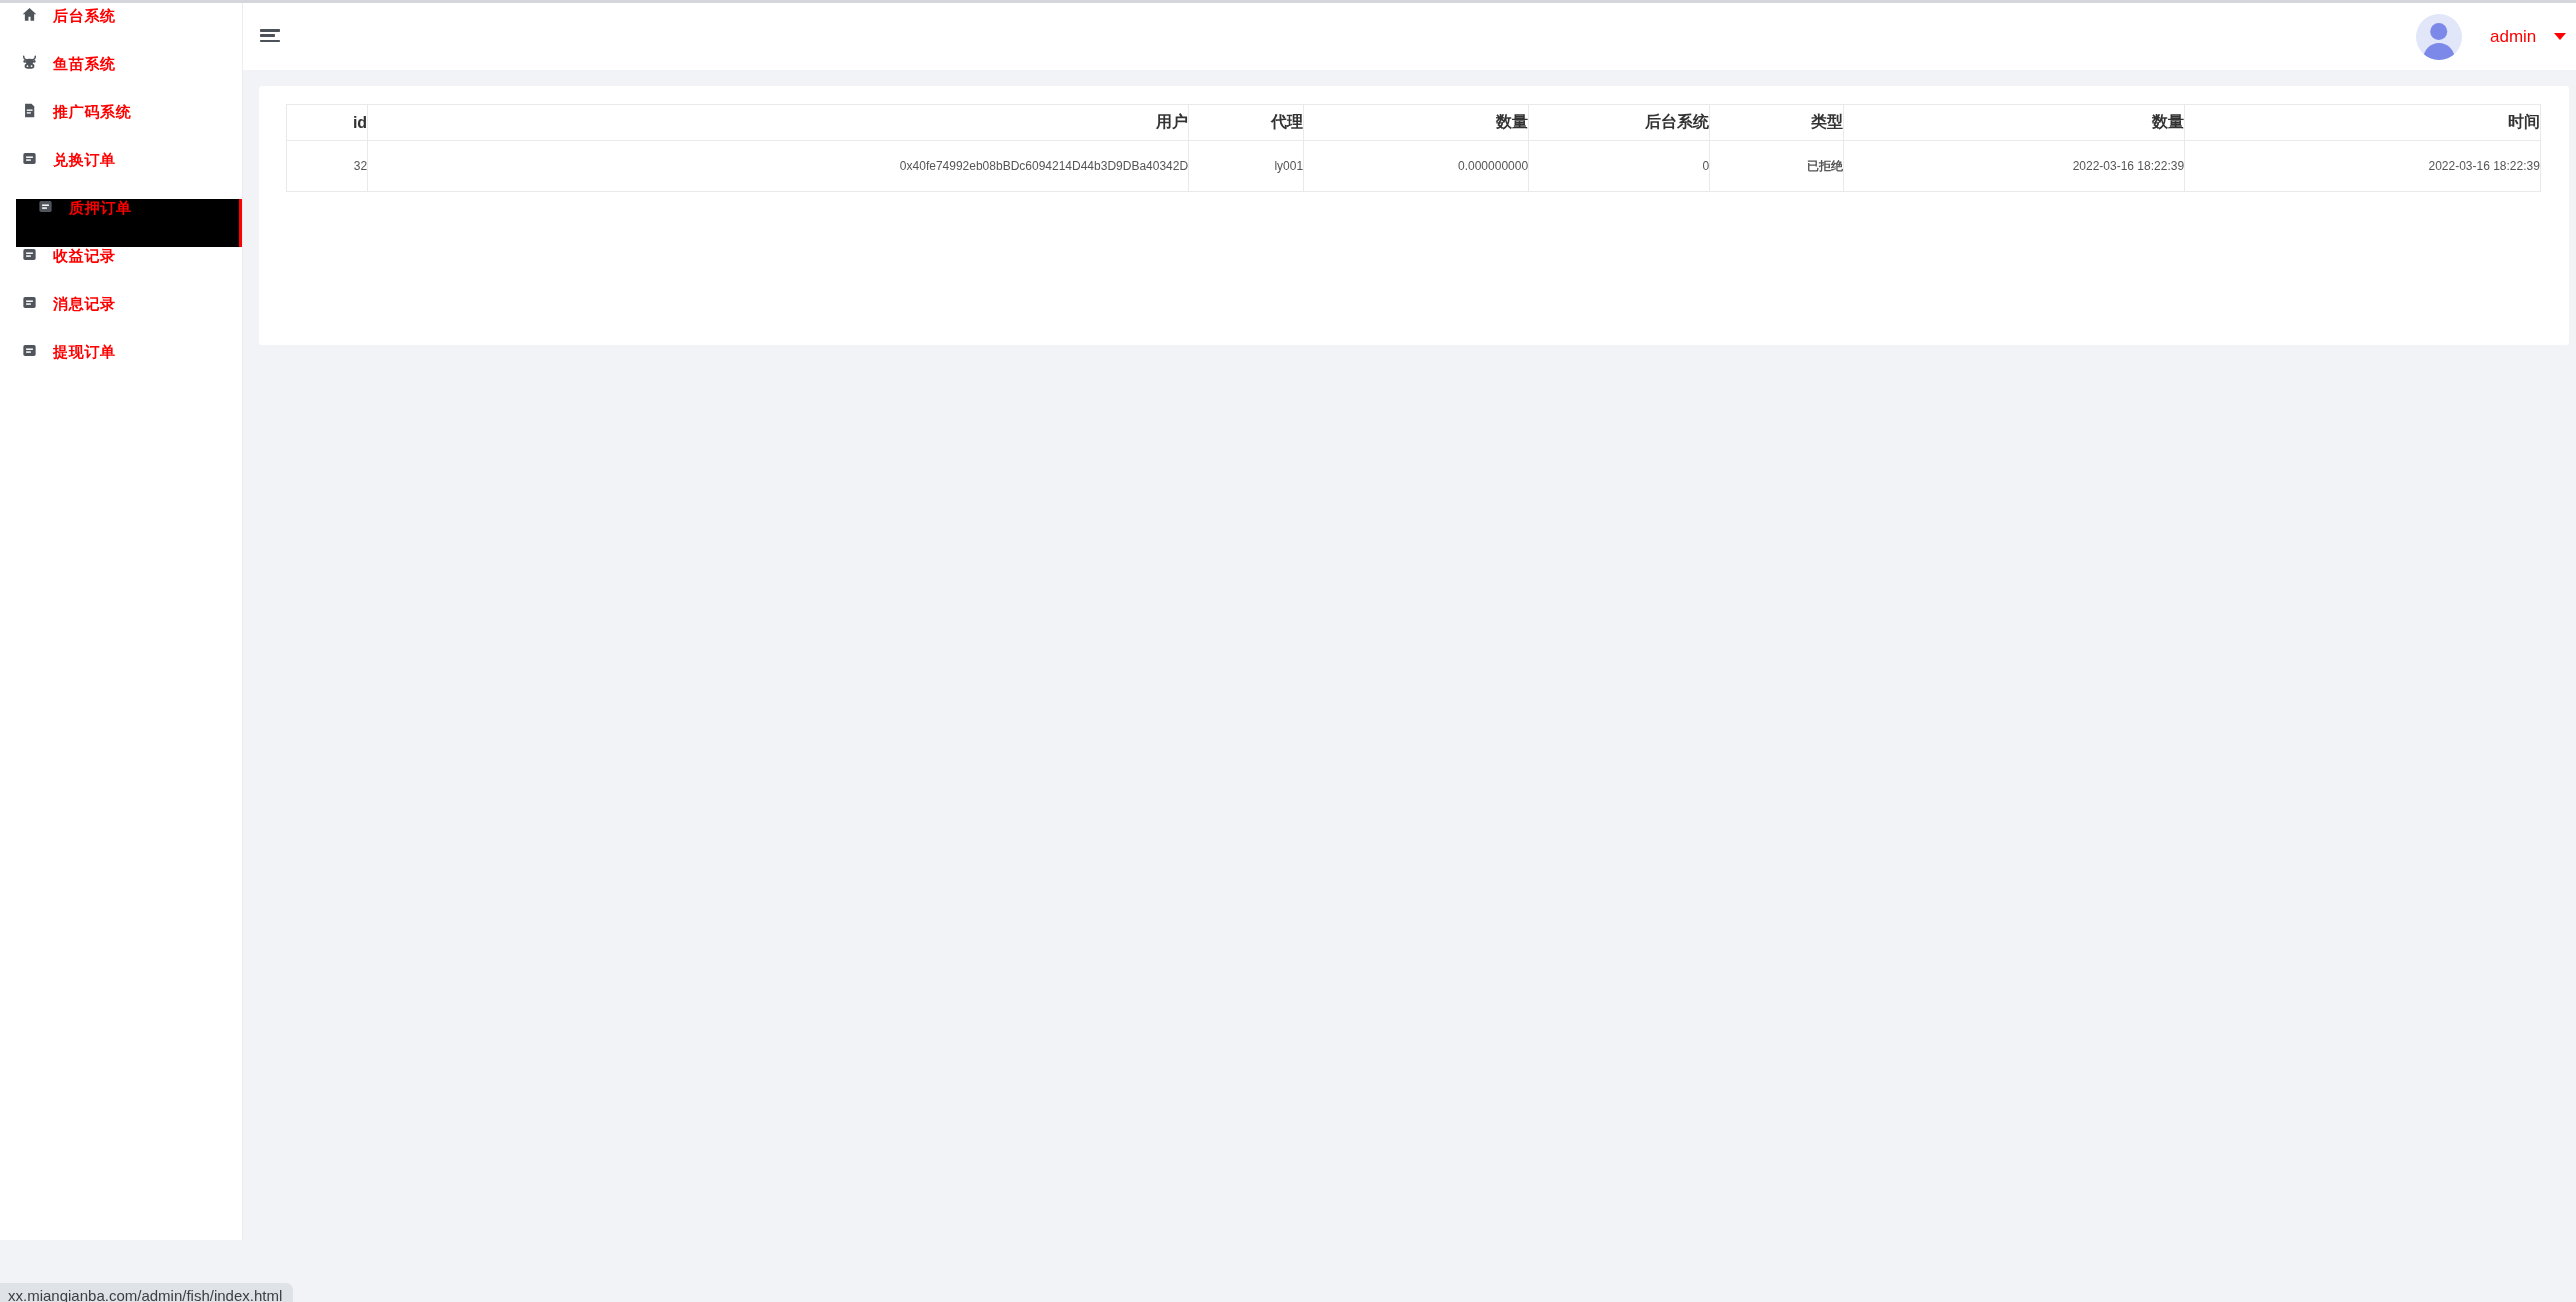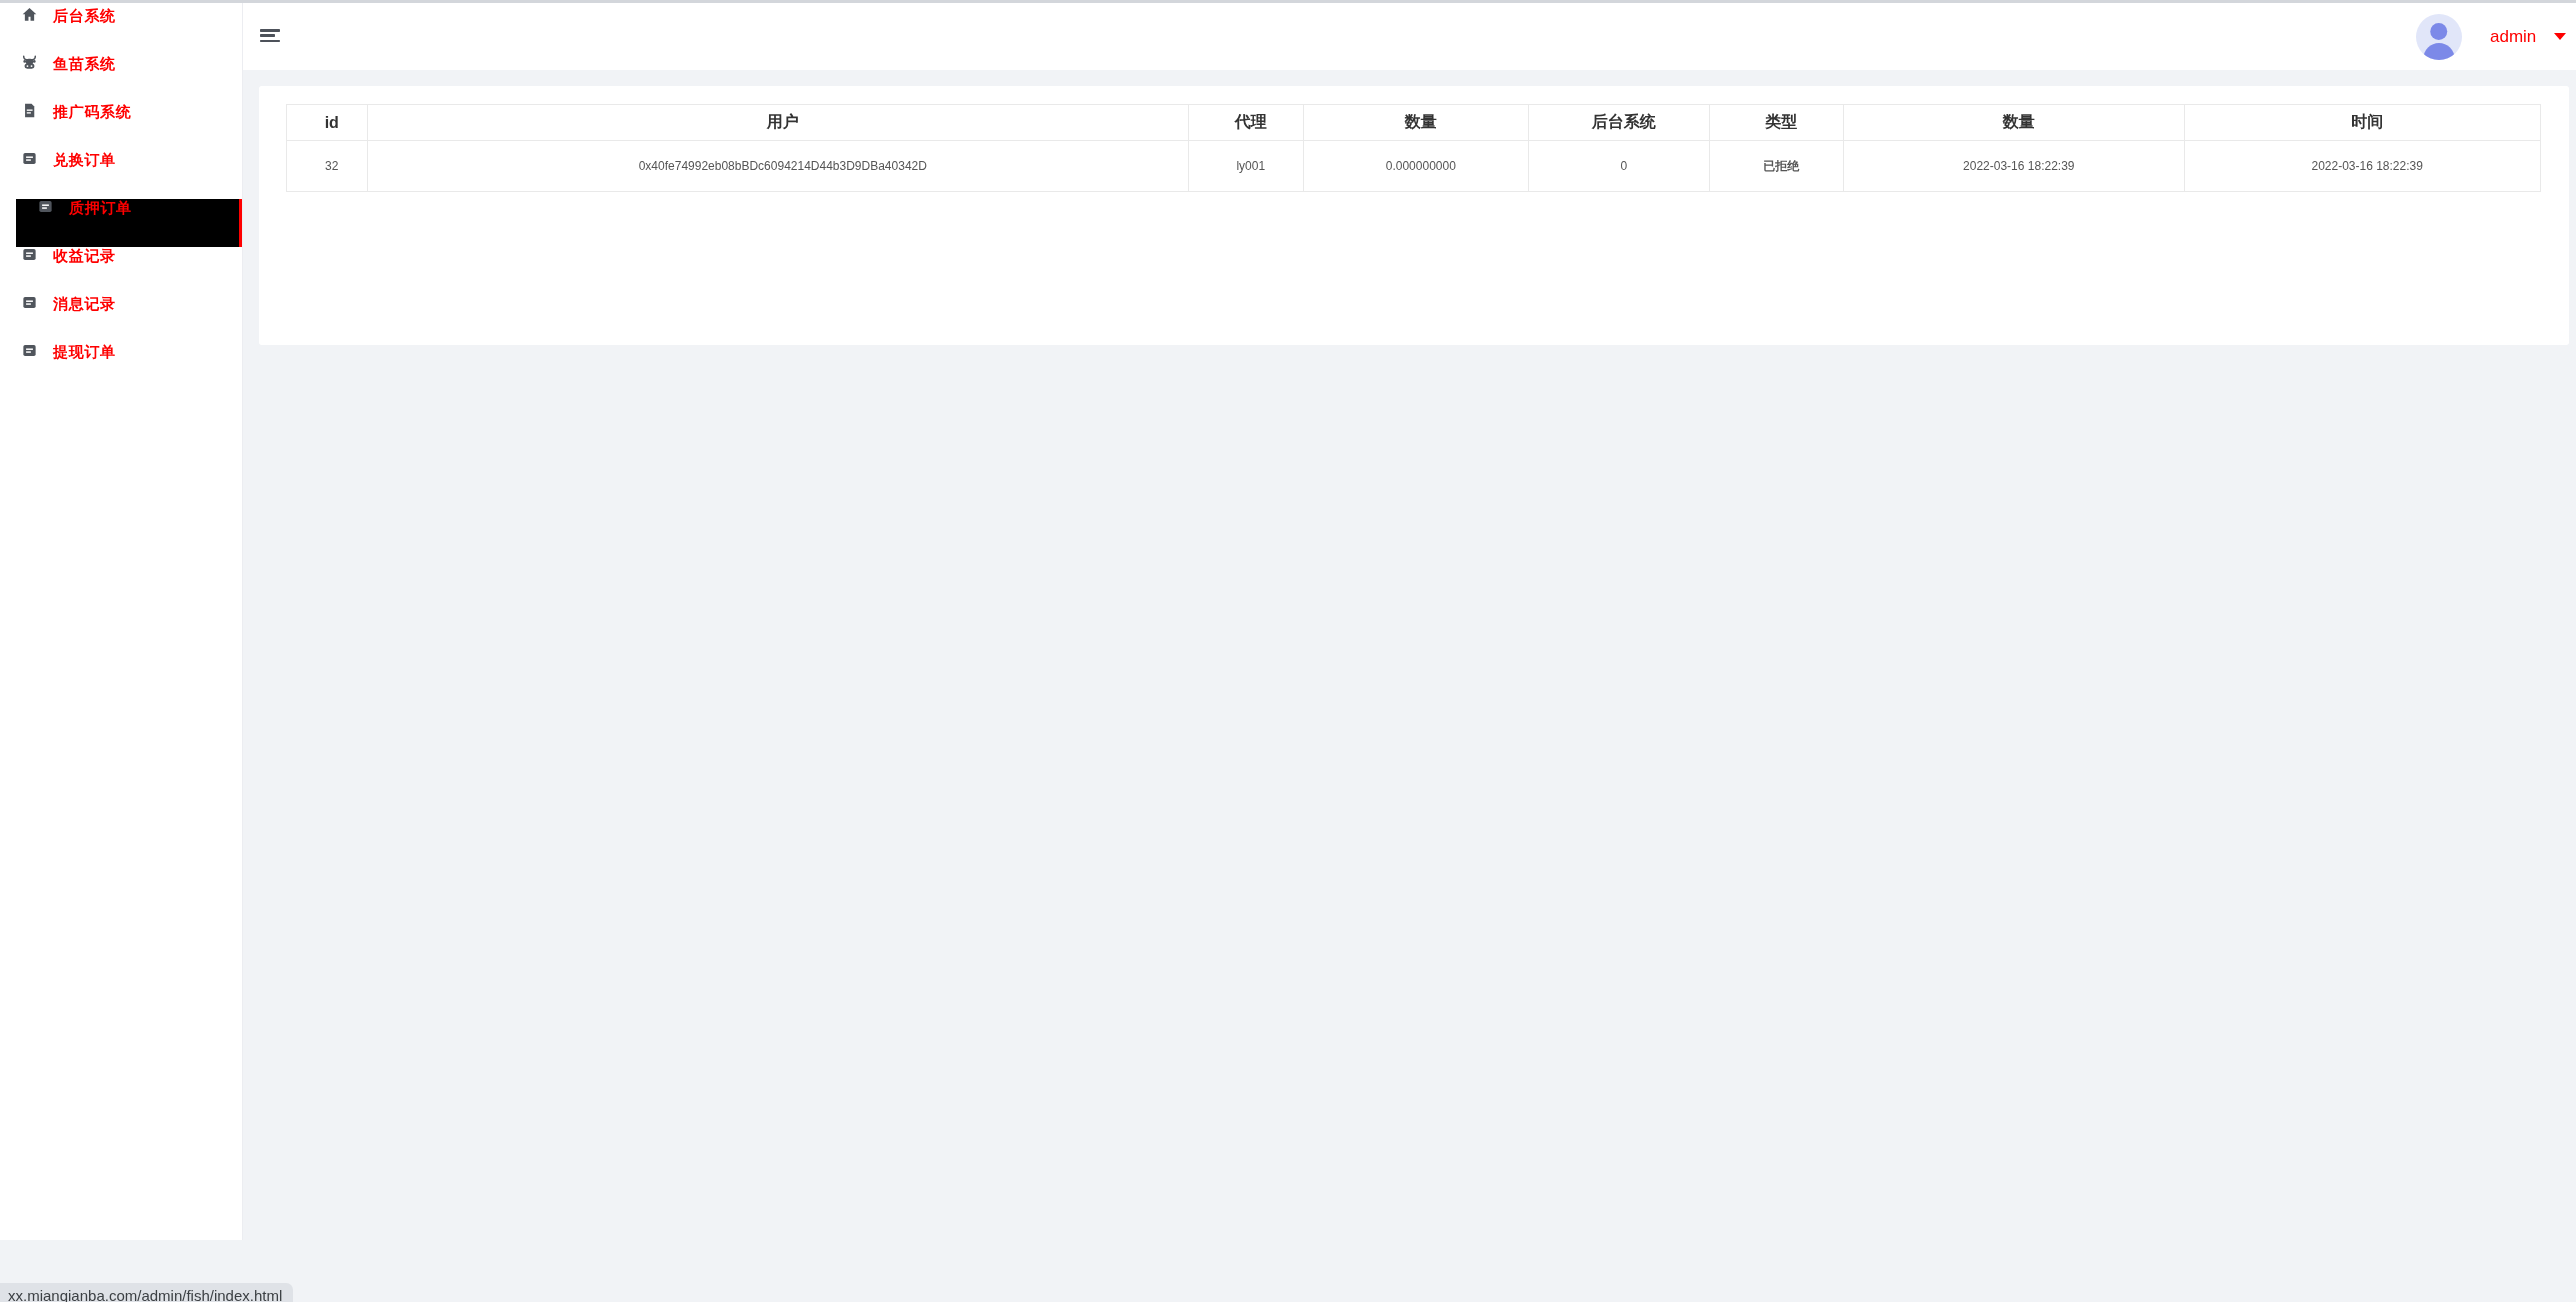--- a/index.html
+++ b/index.html
@@ -52,21 +52,21 @@
   .btn-add { width:83px; margin-right:20px; }
   .btn-search { width:59px; margin-left:33px; }
   .pill-input { height:34px; width:146px; border:0.7px solid #e3e3e3; border-radius:17px;
                 padding:0 19px; font-size:16px; color:#333; outline:none;
                 font-family:"Liberation Sans","DejaVu Sans",sans-serif; }
   .pill-input::placeholder { color:#b2b5ba; }
   .pill-input + .pill-input { margin-left:33px; }
 
   .table-wrap { padding:18px 27.6px 0 27.6px; }
   table.grid { width:100%; border-collapse:collapse; table-layout:fixed; }
-  table.grid th, table.grid td { border:0.7px solid #e9e9e9; text-align:center;
+  table.grid th, table.grid td { border:0.7px solid #e9e9e9; text-align:right;
          padding:0 0 0 9.4px; overflow:hidden; white-space:nowrap; }
   table.grid th { height:36px; font-size:16px; font-weight:bold; color:#333333; }
   table.grid td { height:51px; font-size:12px; color:#555555; }
   td.cell-type { color:#089e08; font-weight:bold; }
 
   
   .status-tip { position:absolute; left:0; bottom:0; height:19px; background:#dfe2e7;
                 border-top-right-radius:6.7px; padding:2.7px 10.8px 0 8px;
                 font-size:15px; color:#3c4044; overflow:hidden; line-height:20px; }
 </style>

